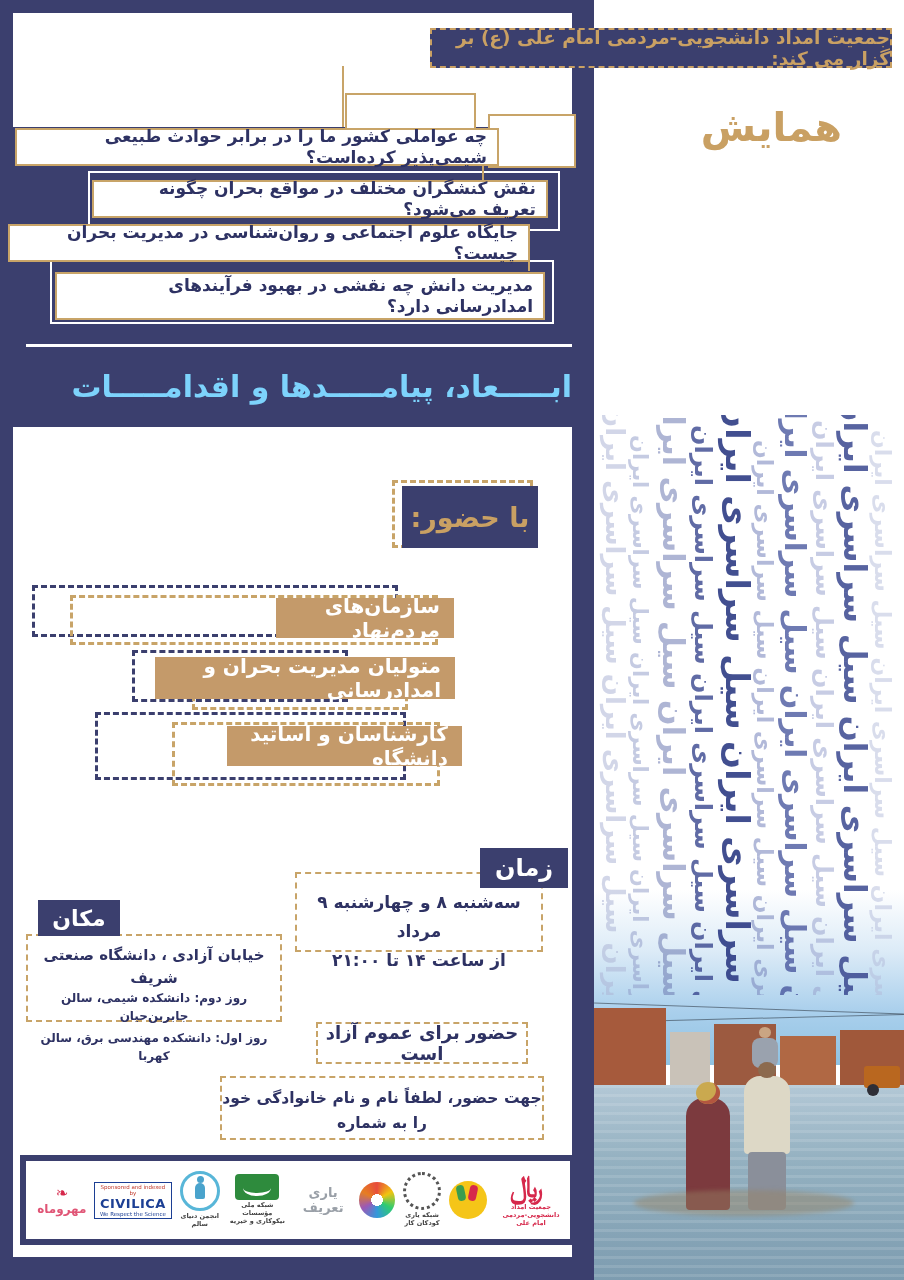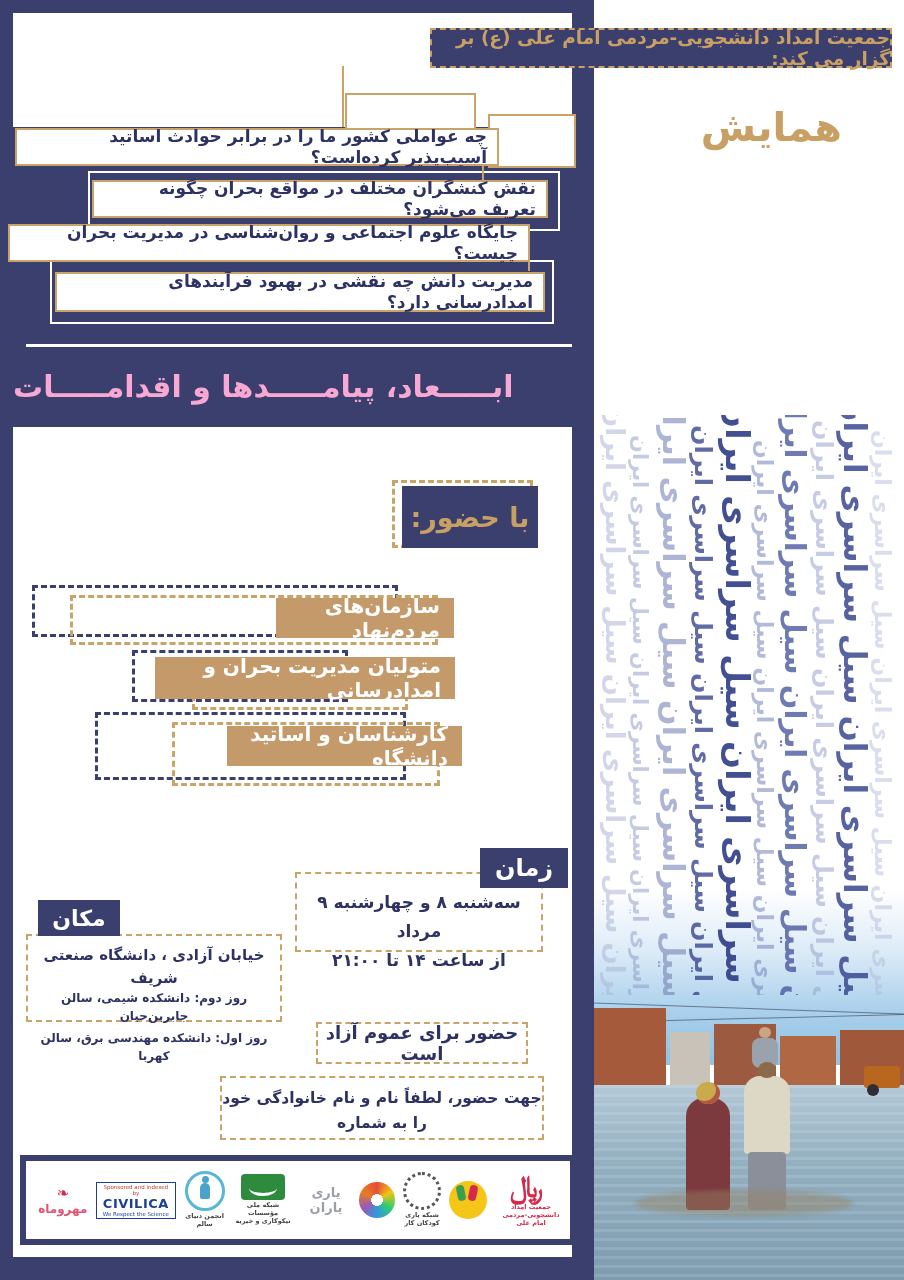--- a/index.html
+++ b/index.html
@@ -19,22 +19,22 @@
   .deco-line{background:var(--tan);}
   .white-outline{border:2px solid #ffffff;background:transparent;}
   .q-box{
     background:#fff;border:2px solid var(--tan);color:var(--navy-text);
     font-weight:bold;font-size:17px;line-height:1.25;display:flex;align-items:center;
     padding:4px 10px;box-sizing:border-box;z-index:4;text-align:right;
   }
   
   .theme-line{left:26px;top:344px;width:546px;height:3px;background:#fff;z-index:3;}
   .theme-banner{
-    left:13px;top:347px;width:559px;height:78px;background:var(--navy);color:#f9a8d4;
-    display:flex;align-items:center;justify-content:flex-end;font-size:30px;font-weight:bold;z-index:2;
+    left:13px;top:347px;width:559px;height:78px;background:var(--navy);color:#7dd3fc;
+    display:flex;align-items:center;justify-content:flex-start;font-size:30px;font-weight:bold;z-index:2;
   }
   
   .org-banner{
     left:430px;top:28px;width:462px;height:40px;background:var(--navy);
     border:2px dashed var(--gold);box-sizing:border-box;color:var(--gold);
     display:flex;align-items:center;justify-content:center;font-size:18.5px;font-weight:bold;z-index:6;
   }
   
   .kicker{right:62px;top:104px;font-size:40px;font-weight:bold;color:var(--gold);z-index:3;}
   .big-title{right:48px;top:158px;text-align:right;z-index:3;}
@@ -148,29 +148,29 @@
   <div class="abs deco-rect" style="left:345px;top:93px;width:127px;height:47px;z-index:1;"></div>
   <div class="abs deco-rect" style="left:488px;top:114px;width:84px;height:50px;z-index:1;"></div>
 
   <div class="abs q-zone-dark"></div>
   <div class="abs white-outline" style="left:88px;top:171px;width:468px;height:56px;z-index:3;"></div>
   <div class="abs white-outline" style="left:50px;top:260px;width:500px;height:60px;z-index:3;"></div>
   <div class="abs deco-line" style="left:482px;top:160px;width:2px;height:22px;z-index:4;"></div>
   <div class="abs deco-line" style="left:528px;top:255px;width:2px;height:16px;z-index:4;"></div>
 
   <div class="abs q-box" style="left:15px;top:128px;width:484px;height:38px;">
-      <span>چه عواملی کشور ما را در برابر حوادث اساتید آسیب‌پذیر کرده‌است؟</span>
+      <span>چه عواملی کشور ما را در برابر حوادث طبیعی شیمی‌پذیر کرده‌است؟</span>
     </div>
   <div class="abs q-box" style="left:92px;top:180px;width:456px;height:38px;">
       <span>نقش کنشگران مختلف در مواقع بحران چگونه تعریف می‌شود؟</span>
     </div>
   <div class="abs q-box" style="left:8px;top:224px;width:522px;height:38px;">
       <span>جایگاه علوم اجتماعی و روان‌شناسی در مدیریت بحران چیست؟</span>
     </div>
-  <div class="abs q-box" style="left:55px;top:272px;width:490px;height:40px;">
+  <div class="abs q-box" style="left:55px;top:272px;width:490px;height:48px;">
       <span>مدیریت دانش چه نقشی در بهبود فرآیندهای امدادرسانی دارد؟</span>
     </div>
 
   <div class="abs theme-line"></div>
   <div class="abs theme-banner">
     <span>ابـــــعاد، پیامـــــدها و اقدامـــــات</span>
   </div>
 
   <div class="abs org-banner">
     <span>جمعیت امداد دانشجویی-مردمی امام علی (ع) بر گزار می کند:</span>
@@ -253,21 +253,21 @@
       <div class="lg-healthy circle">
           <div class="person"></div>
         </div>
       <div class="cap">انجمن دنیای سالم</div>
     </div>
     <div class="logo">
       <div class="lg-green"></div>
       <div class="cap" style="width:60px;">شبکه ملی مؤسسات نیکوکاری و خیریه</div>
     </div>
     <div class="logo">
-      <div class="lg-yari">یاری یاران</div>
+      <div class="lg-yari">یاری تعریف</div>
     </div>
     <div class="logo">
       <div class="lg-burst circle"></div>
     </div>
     <div class="logo">
       <div class="lg-dots circle"></div>
       <div class="cap" style="width:54px;">شبکه یاری کودکان کار</div>
     </div>
     <div class="logo">
       <div class="lg-yellow circle">

